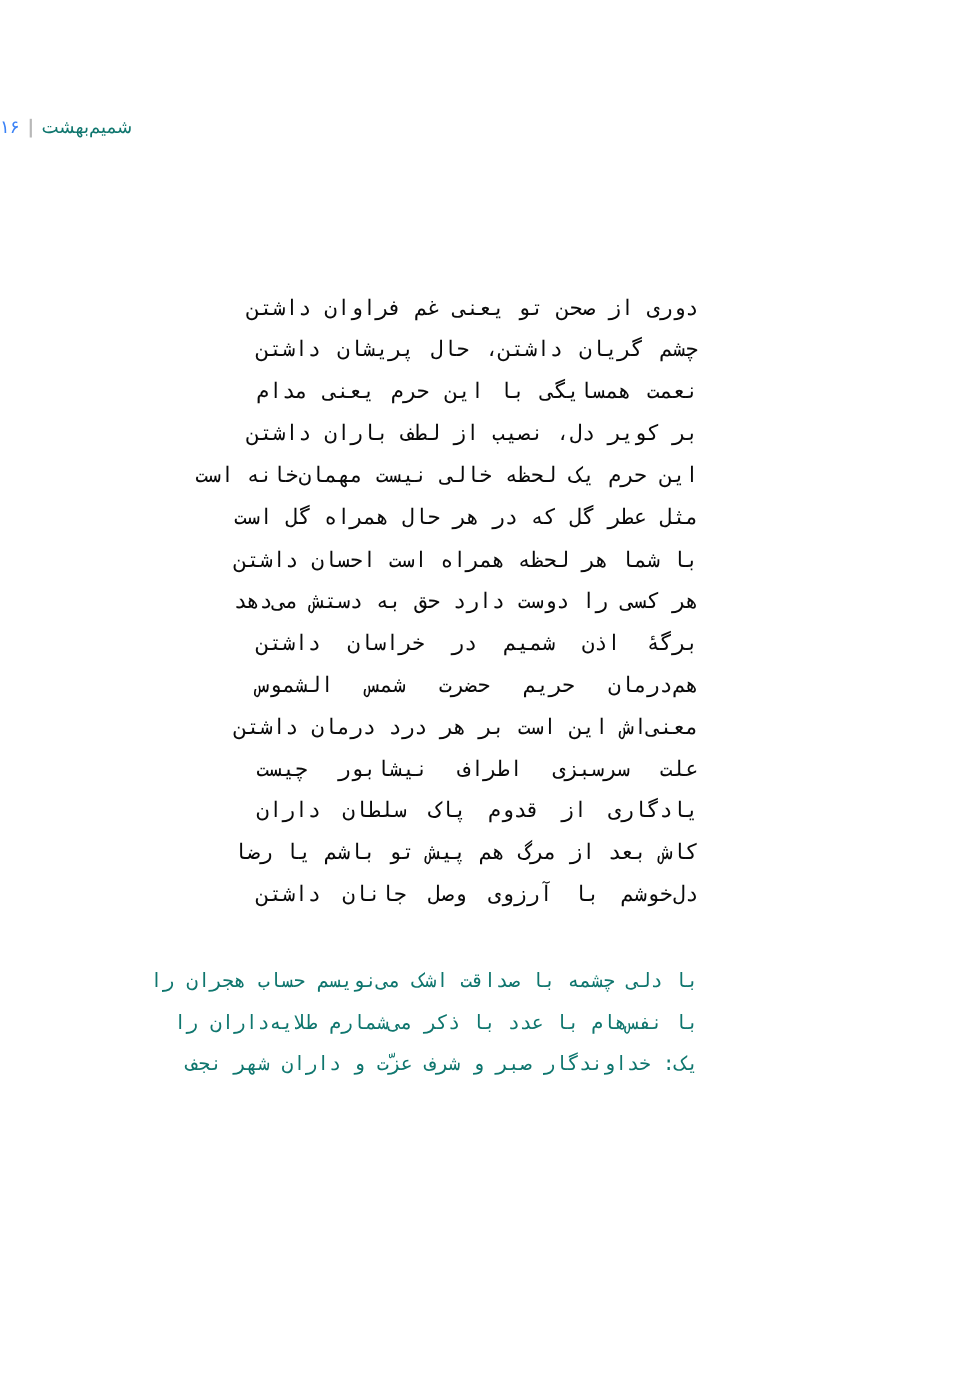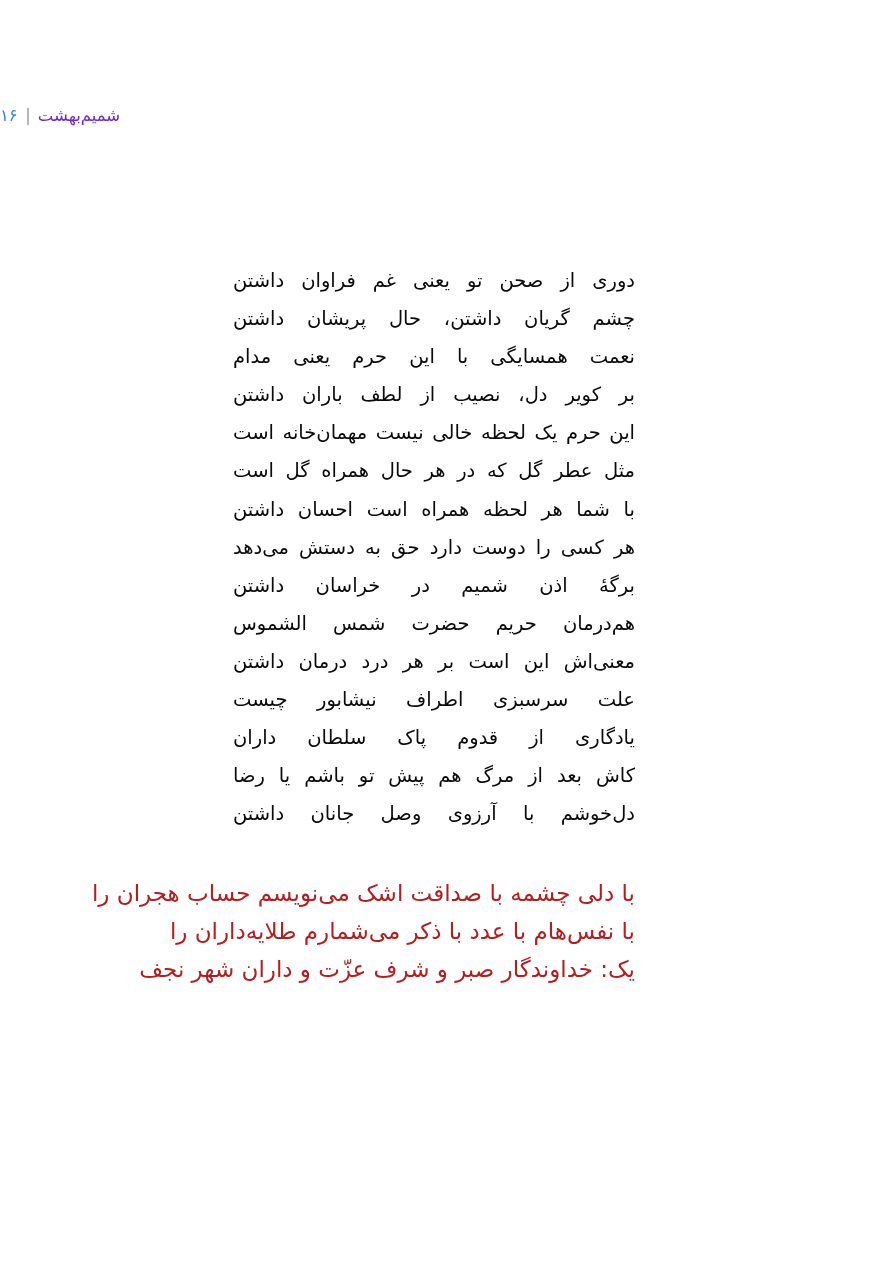--- a/index.html
+++ b/index.html
@@ -32,21 +32,21 @@
     flex-direction: row;
     justify-content: flex-end;
     align-items: center;
     gap: 9px;
     direction: rtl;
   }
 
   .header-book-title {
     font-size: 16.5px;
     line-height: 1;
-    color: #6d28d9;
+    color: #0f766e;
     letter-spacing: 0;
     white-space: nowrap;
     font-weight: 400;
   }
 
   .header-rule {
     display: inline-block;
     width: 2px;
     height: 17px;
     background: #b8b8b8;
@@ -84,39 +84,40 @@
     white-space: nowrap;
     letter-spacing: 0;
     font-weight: 400;
   }
 
   .stanza-gap {
     height: 42px;
   }
 
   .stanza-secondary .verse-line {
-    font-size: 23px;
+    font-size: 18px;
     line-height: 37.6px;
-    color: #b91c1c;
+    color: #0f766e;
     text-align: justify;
     text-align-last: justify;
     white-space: nowrap;
     letter-spacing: 0;
     font-weight: 400;
   }
 
   
   .verse-line {
     display: block;
     width: 100%;
   }
   .verse-line > .verse-text {
     display: block;
     text-align: justify;
     text-align-last: justify;
+    font-family: Liberation Mono, monospace;
   }
 </style>
 </head>
 <body>
 
 <div class="page">
 
   <div class="running-header">
     <span class="header-book-title">شمیم‌بهشت</span>
     <span class="header-rule"></span>

